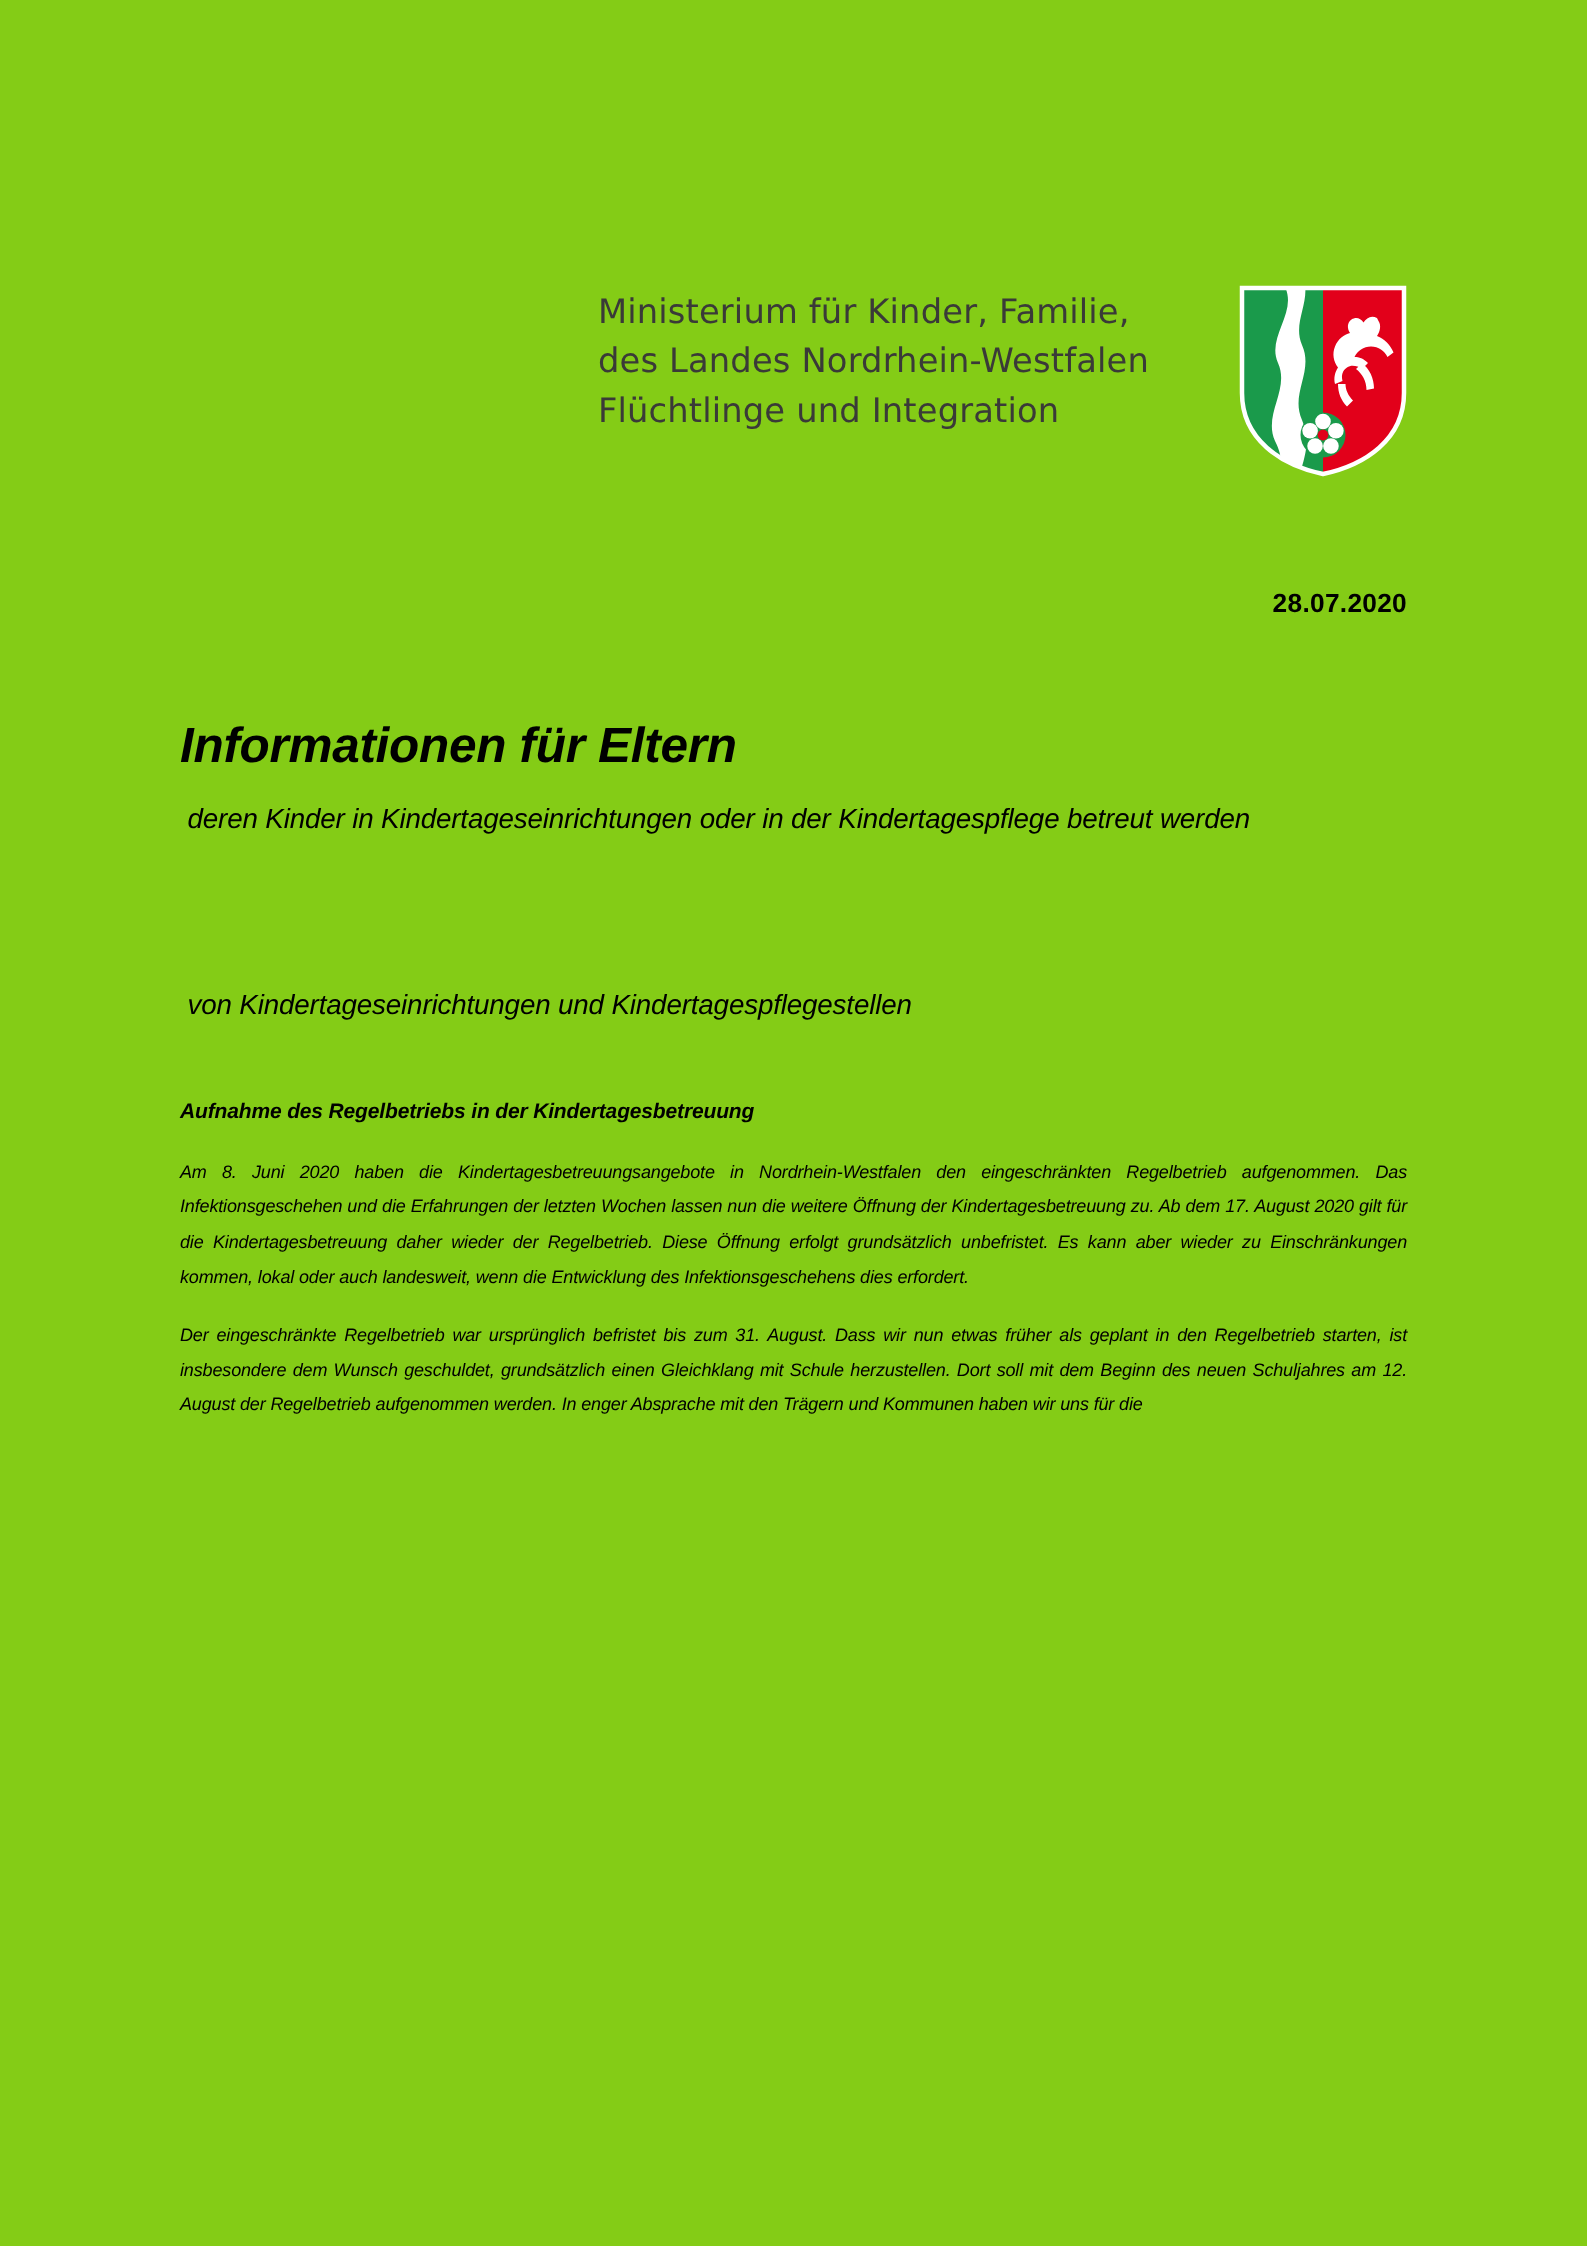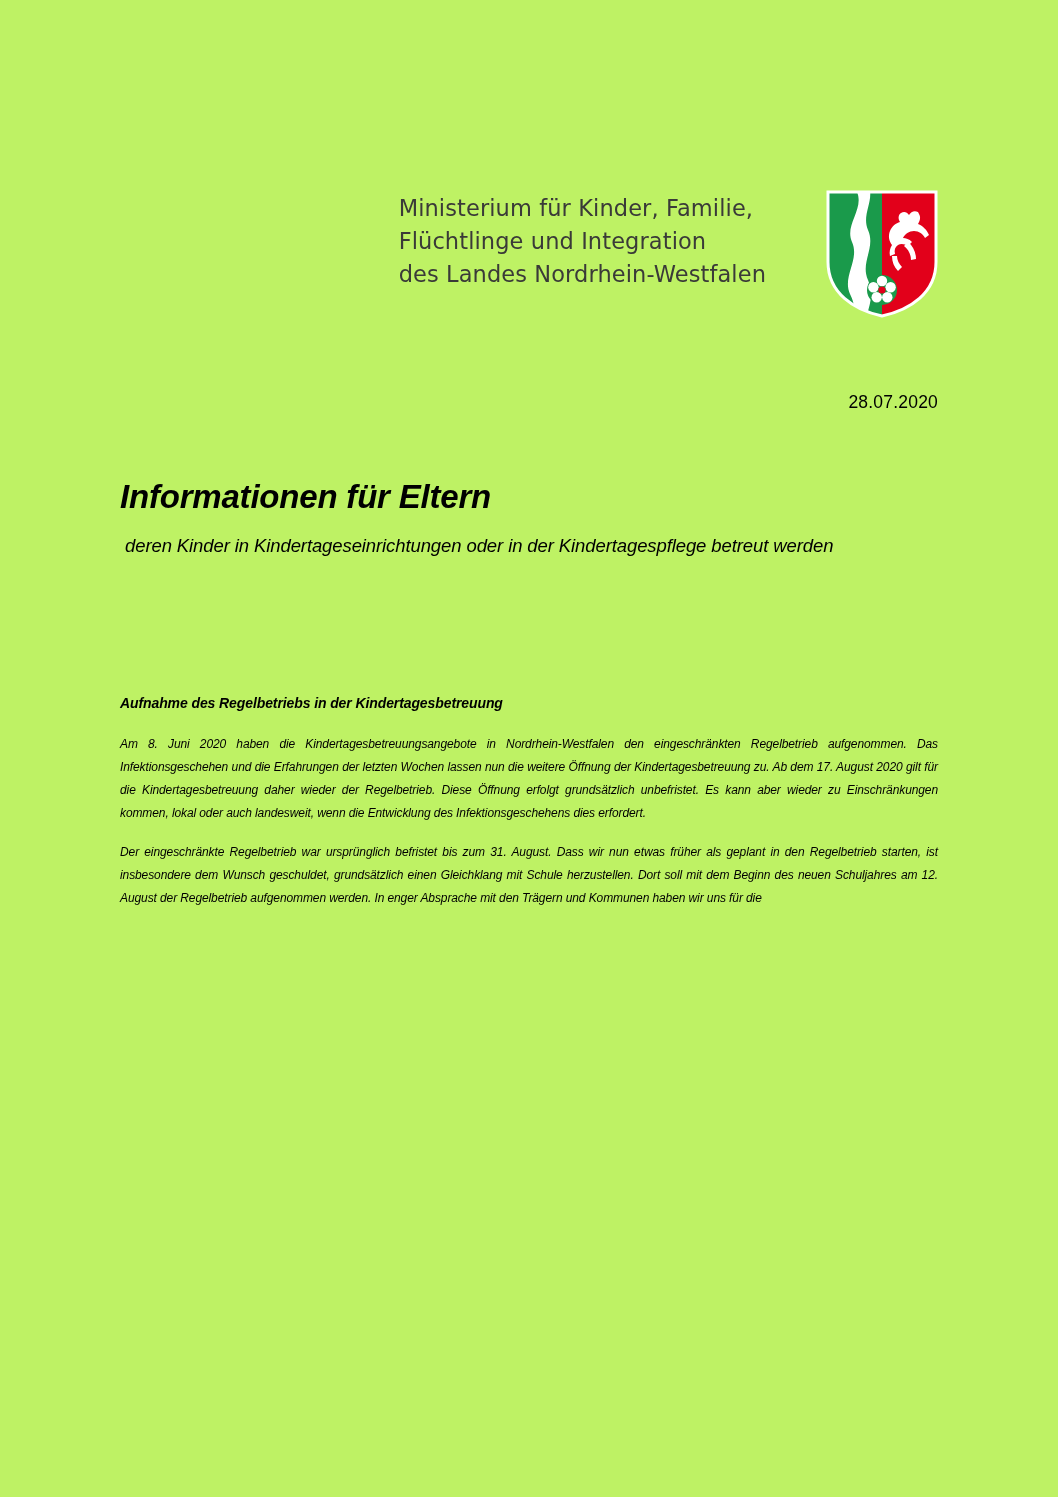--- a/index.html
+++ b/index.html
@@ -8,21 +8,21 @@
     background: #ffffff;
   }
   body {
     font-family: "Liberation Sans", sans-serif;
     color: #000000;
   }
   .page {
     position: relative;
     width: 1058px;
     height: 1497px;
-    background: #bef264;
+    background: #84cc16;
     box-sizing: border-box;
     overflow: hidden;
   }
 
   
   .header {
     position: absolute;
     left: 0;
     top: 190px;
     width: 1058px;
@@ -52,21 +52,21 @@
     flex: 0 0 auto;
   }
   .coat svg { display: block; }
 
   
   .date {
     position: absolute;
     right: 120px;
     top: 392px;
     font-size: 17.5px;
-    font-weight: normal;
+    font-weight: bold;
     letter-spacing: 0.2px;
   }
 
   
   .content {
     position: absolute;
     left: 120px;
     top: 478px;
     width: 818px;
     font-style: italic;
@@ -106,22 +106,22 @@
   p.body-par:last-child { margin-bottom: 2px; }
 </style>
 </head>
 <body>
 
 <div class="page">
 
   <div class="header">
     <div class="ministry-text">
       <div>Ministerium für Kinder, Familie,</div>
+      <div>des Landes Nordrhein-Westfalen</div>
       <div>Flüchtlinge und Integration</div>
-      <div>des Landes Nordrhein-Westfalen</div>
     </div>
 
     <div class="coat">
       <svg width="112" height="128" viewBox="0 0 112 128" xmlns="http://www.w3.org/2000/svg">
         <defs>
           <clipPath id="shieldClip">
             <path d="M2,2 L110,2 L110,72 C110,103 84,120 56,126 C28,120 2,103 2,72 Z"></path>
           </clipPath>
         </defs>
         <g clip-path="url(#shieldClip)">
@@ -155,20 +155,21 @@
 
   <div class="date">28.07.2020</div>
 
   <div class="content">
 
     <h1 class="doc-title">Informationen für Eltern</h1>
     <p class="subtitle">deren Kinder in Kindertageseinrichtungen oder in der Kindertagespflege betreut werden</p>
 
     <div class="spacer-lg"></div>
 
+    <p class="subtitle">von Kindertageseinrichtungen und Kindertagespflegestellen</p>
 
     <div class="spacer-md"></div>
 
     <h2 class="section-head">Aufnahme des Regelbetriebs in der Kindertagesbetreuung</h2>
 
     <p class="body-par">Am 8. Juni 2020 haben die Kindertagesbetreuungsangebote in Nordrhein-Westfalen den eingeschränkten Regelbetrieb aufgenommen. Das Infektionsgeschehen und die Erfahrungen der letzten Wochen lassen nun die weitere Öffnung der Kindertagesbetreuung zu. Ab dem 17. August 2020 gilt für die Kindertagesbetreuung daher wieder der Regelbetrieb. Diese Öffnung erfolgt grundsätzlich unbefristet. Es kann aber wieder zu Einschränkungen kommen, lokal oder auch landesweit, wenn die Entwicklung des Infektionsgeschehens dies erfordert.</p>
     <p class="body-par">Der eingeschränkte Regelbetrieb war ursprünglich befristet bis zum 31. August. Dass wir nun etwas früher als geplant in den Regelbetrieb starten, ist insbesondere dem Wunsch geschuldet, grundsätzlich einen Gleichklang mit Schule herzustellen. Dort soll mit dem Beginn des neuen Schuljahres am 12. August der Regelbetrieb aufgenommen werden. In enger Absprache mit den Trägern und Kommunen haben wir uns für die</p>
 
   </div>
 

